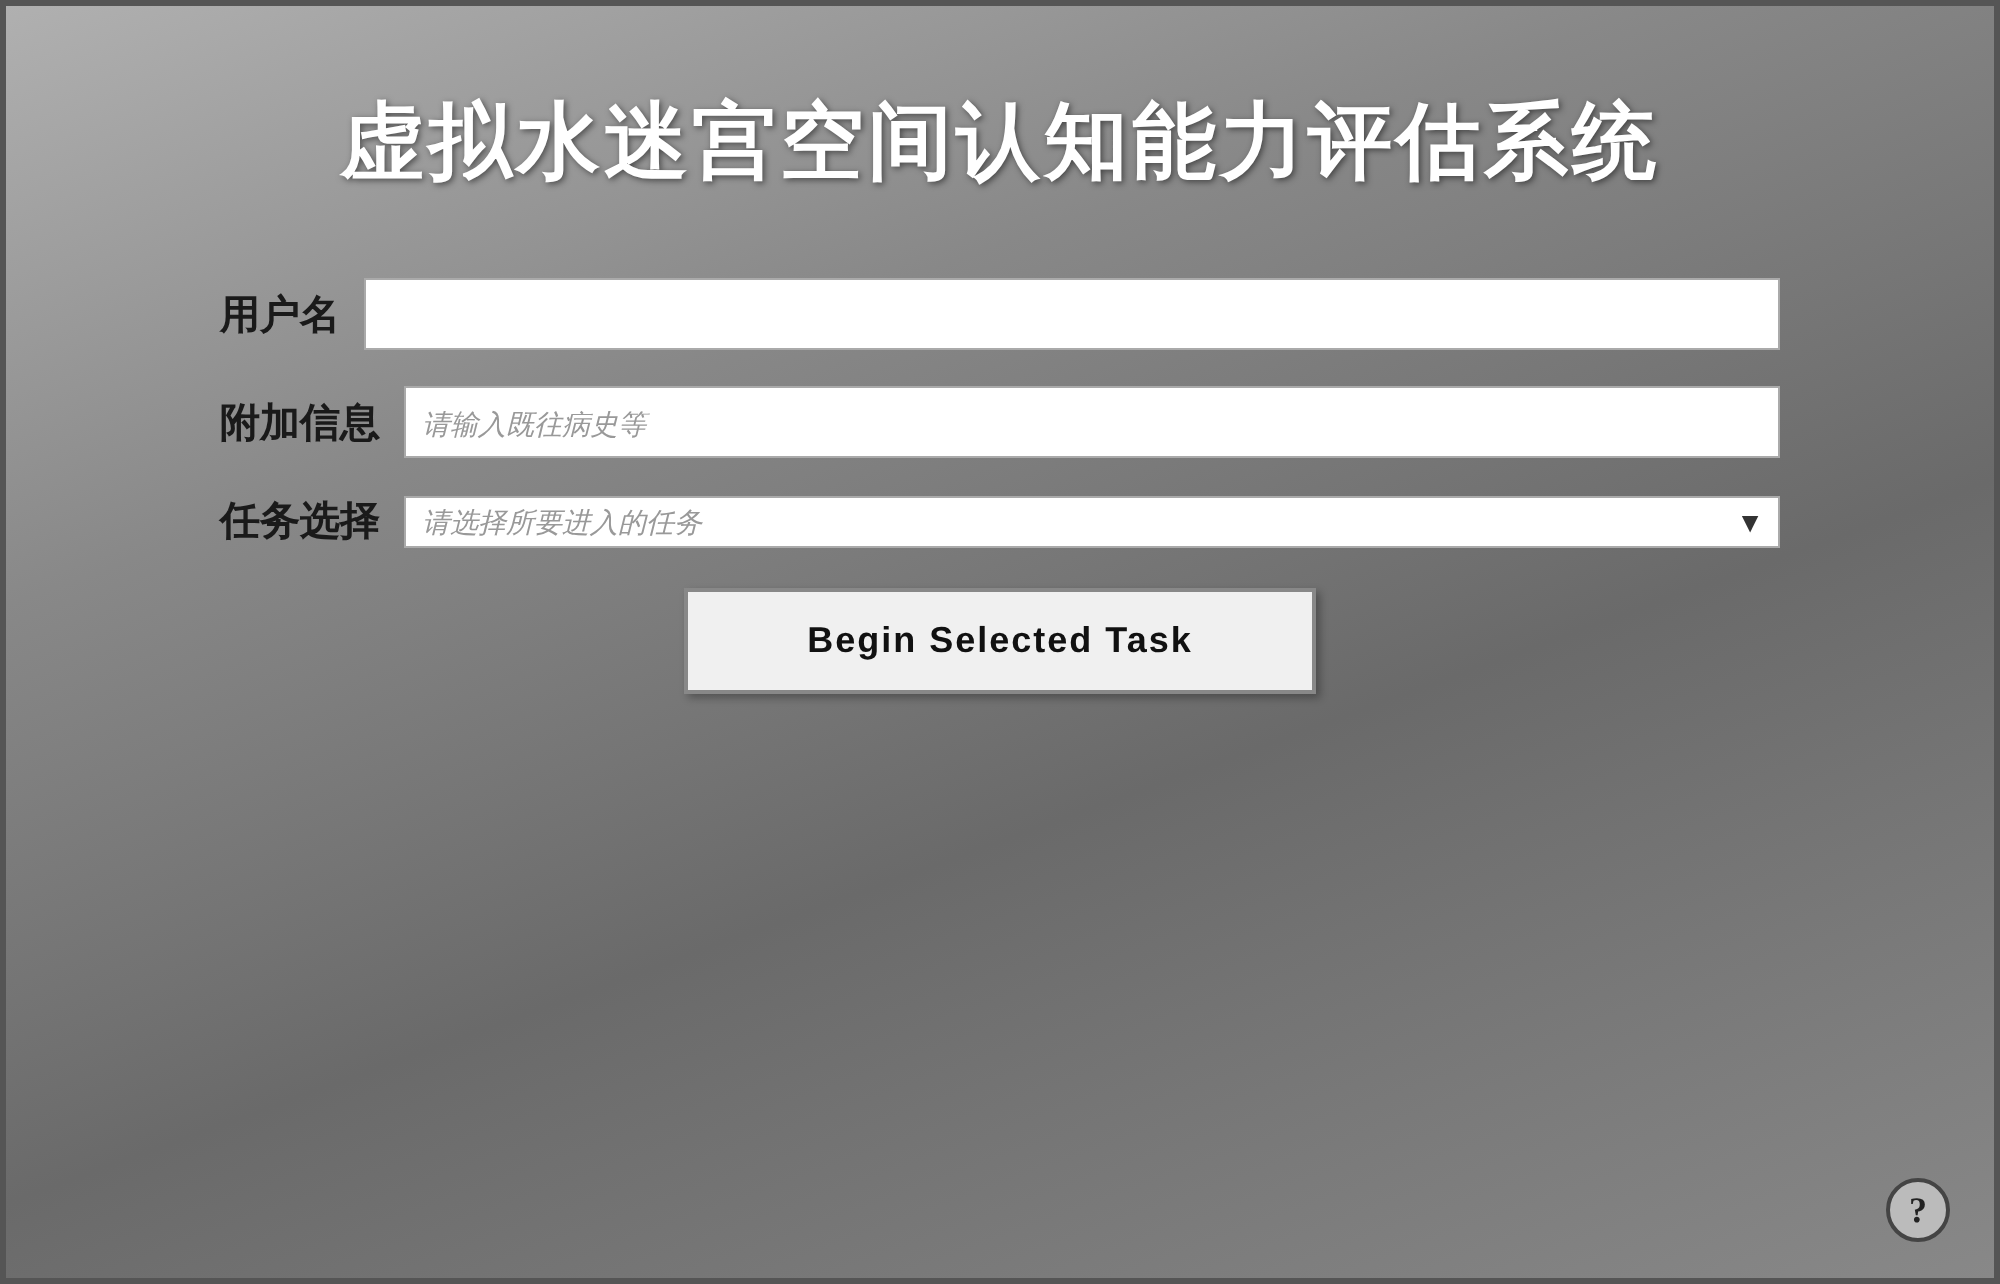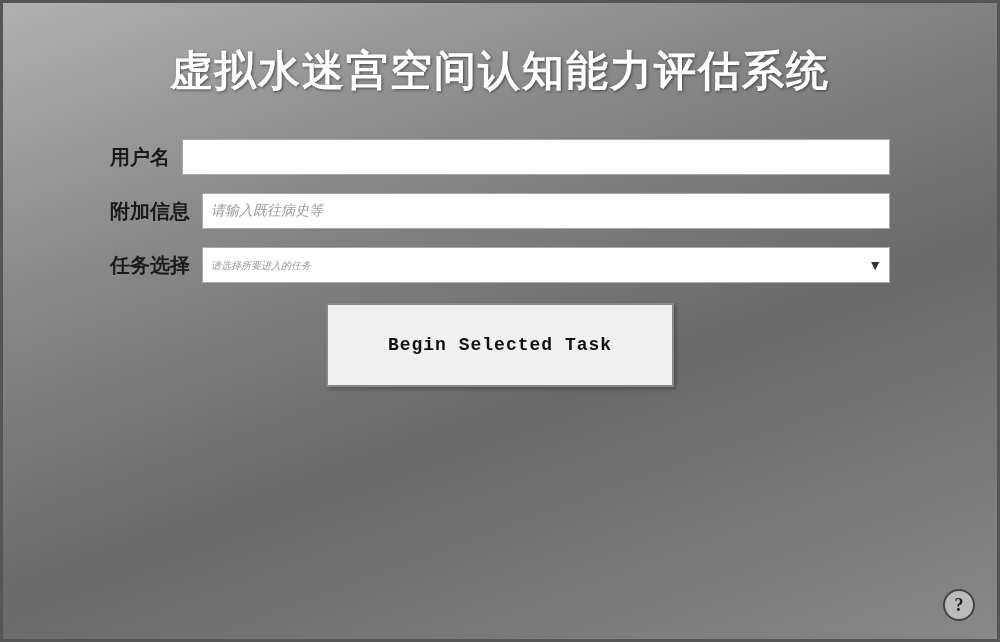--- a/index.html
+++ b/index.html
@@ -69,21 +69,21 @@
       text-align: right;
       font-family: 'SimHei', 'Microsoft YaHei', sans-serif;
     }
 
     .field-input {
       flex: 1;
       height: 36px;
       background: #ffffff;
       border: 1px solid #aaa;
       padding: 4px 8px;
-      font-size: 12px;
+      font-size: 18px;
       outline: none;
       color: #333;
     }
 
     .field-input::placeholder {
       color: #999;
       font-style: italic;
       font-size: 14px;
       font-family: 'SimHei', 'Microsoft YaHei', sans-serif;
     }
@@ -107,25 +107,25 @@
     .select-wrapper {
       flex: 1;
       position: relative;
       display: flex;
       align-items: center;
     }
 
     .select-input {
       flex: 1;
       width: 100%;
-      height: 36px;
+      height: 26px;
       background: #ffffff;
       border: 1px solid #aaa;
       padding: 4px 30px 4px 8px;
-      font-size: 10px;
+      font-size: 14px;
       outline: none;
       color: #999;
       font-style: italic;
       font-family: 'SimHei', 'Microsoft YaHei', sans-serif;
       appearance: none;
       -webkit-appearance: none;
       cursor: pointer;
     }
 
     .select-arrow {
@@ -140,23 +140,23 @@
 
     .button-row {
       display: flex;
       justify-content: center;
       margin-top: 20px;
     }
 
     .begin-button {
       background: #f0f0f0;
       border: 2px solid #888;
-      padding: 30px 60px;
+      padding: 14px 60px;
       font-size: 18px;
-      font-family: Liberation Mono, monospace;
+      font-family: Liberation Sans, sans-serif;
       font-weight: bold;
       color: #111;
       cursor: pointer;
       letter-spacing: 1px;
       box-shadow: 2px 2px 4px rgba(0,0,0,0.3);
     }
 
     .help-button {
       position: absolute;
       bottom: 18px;

